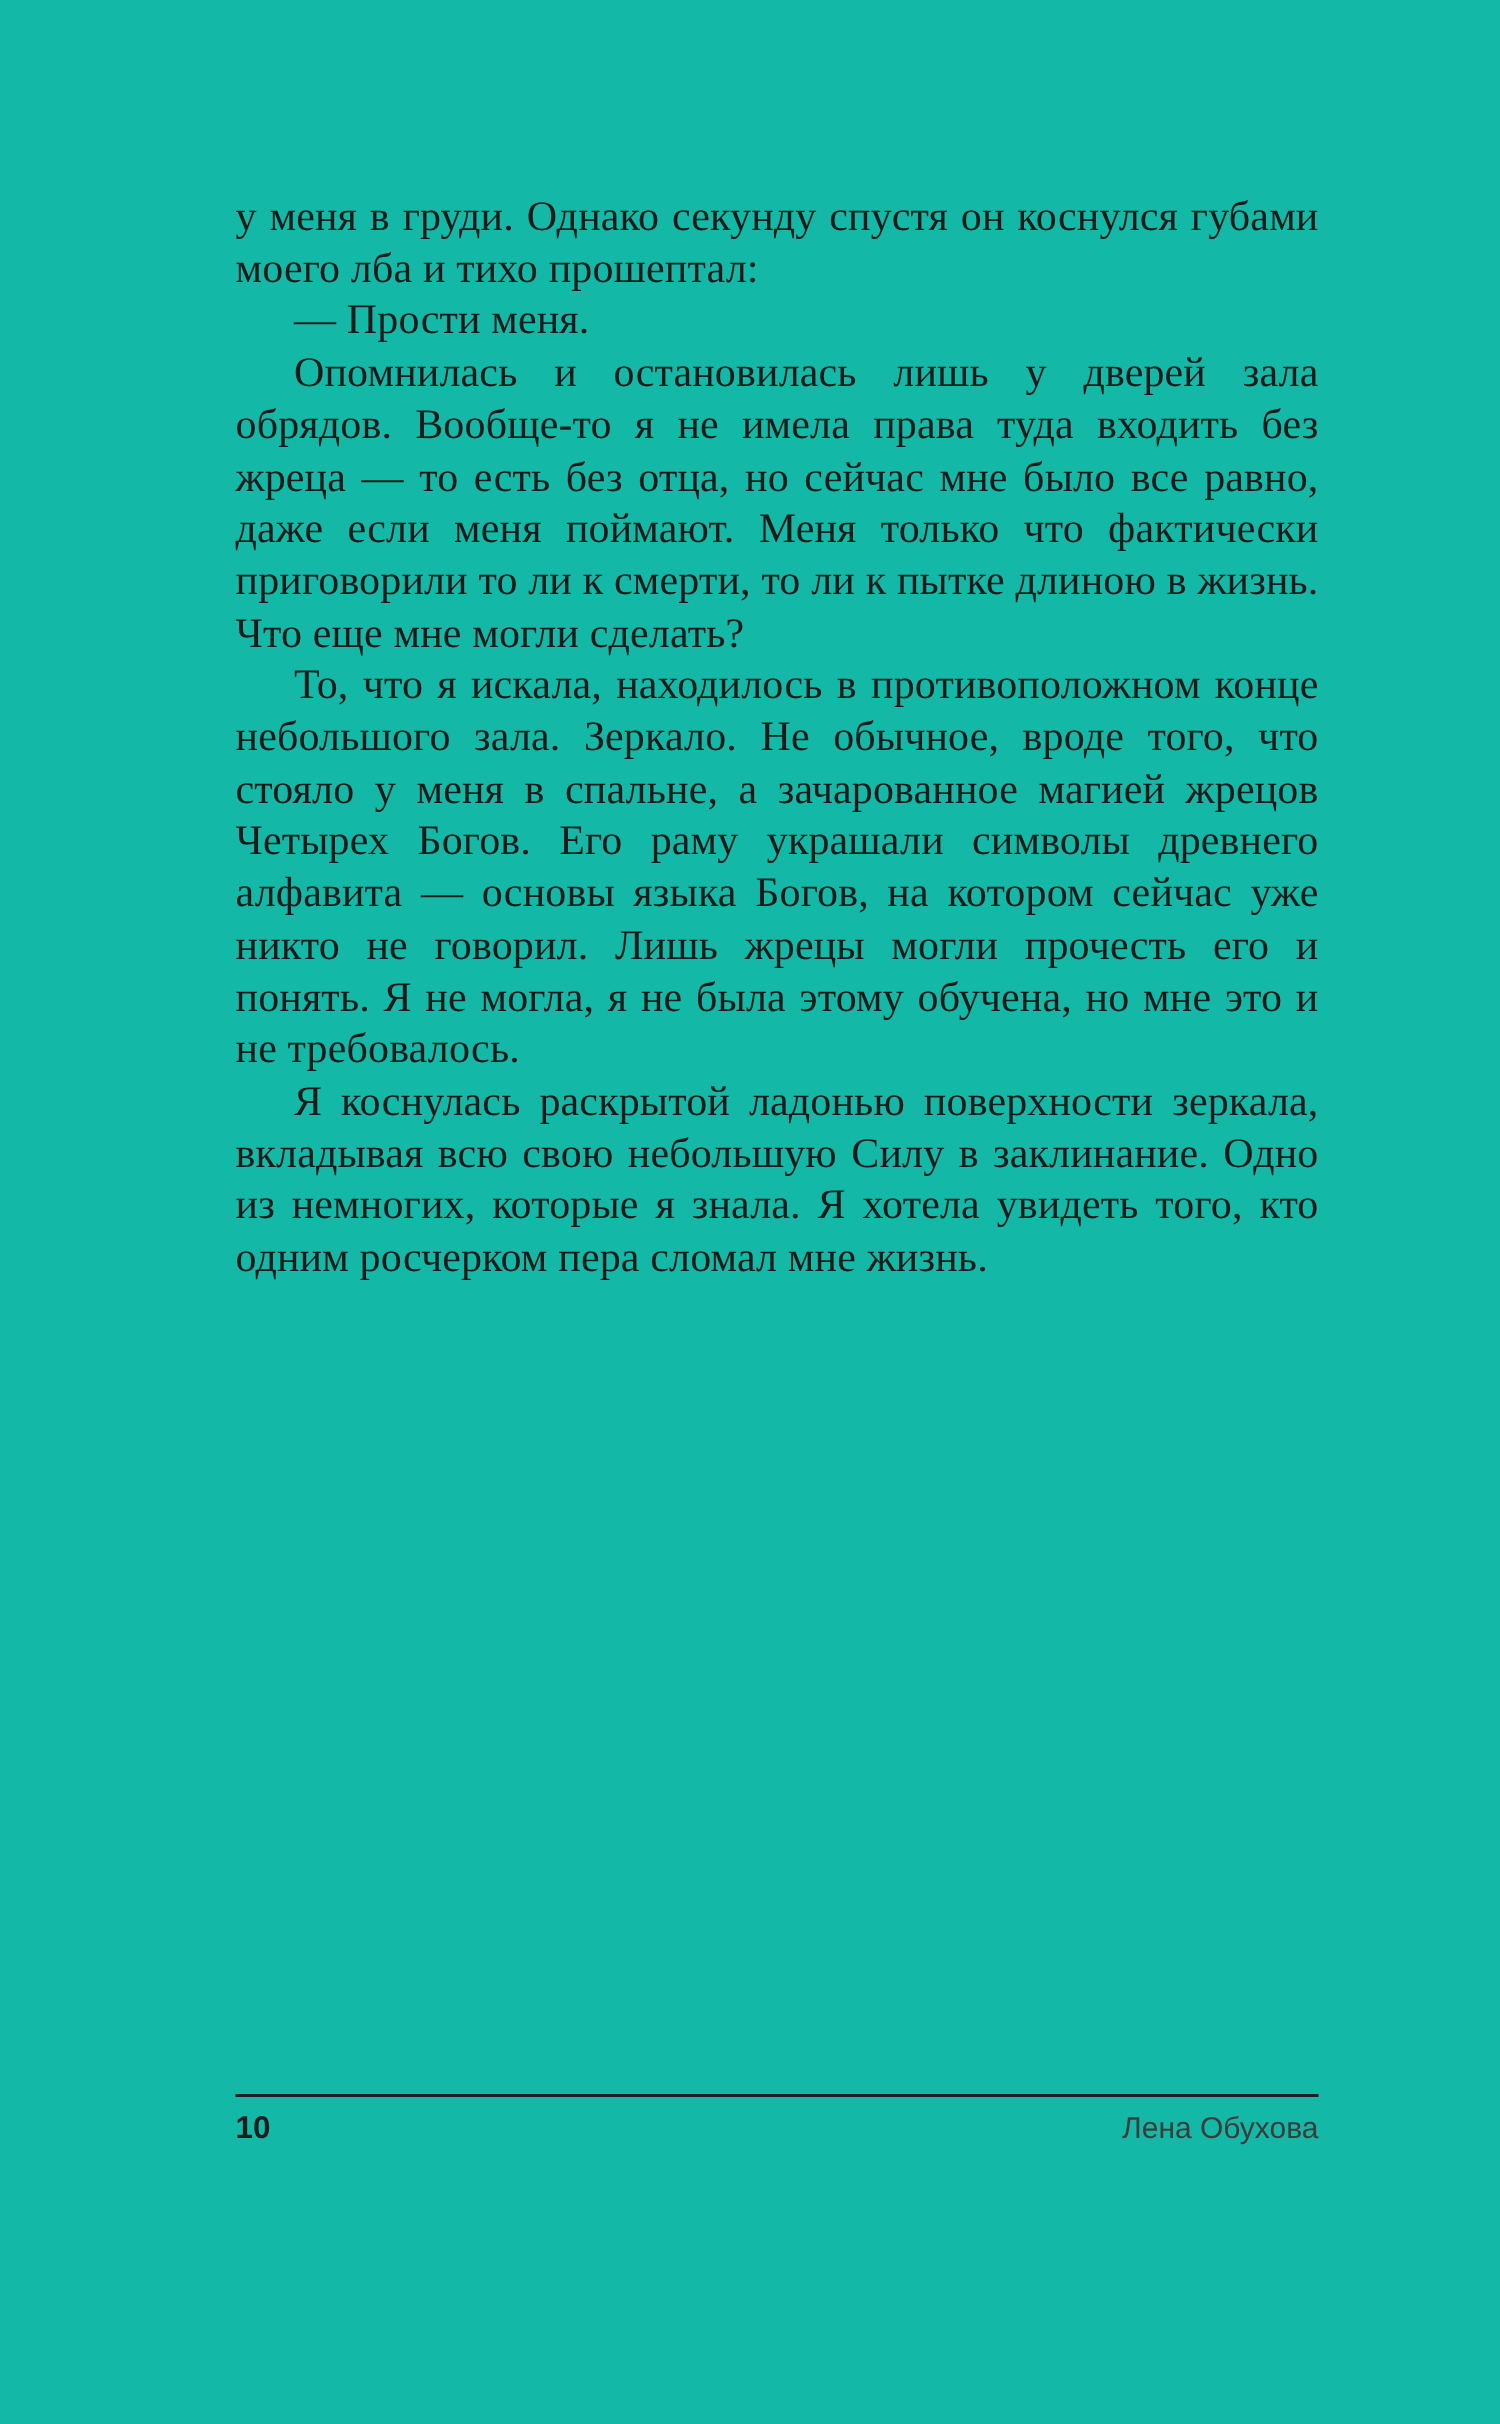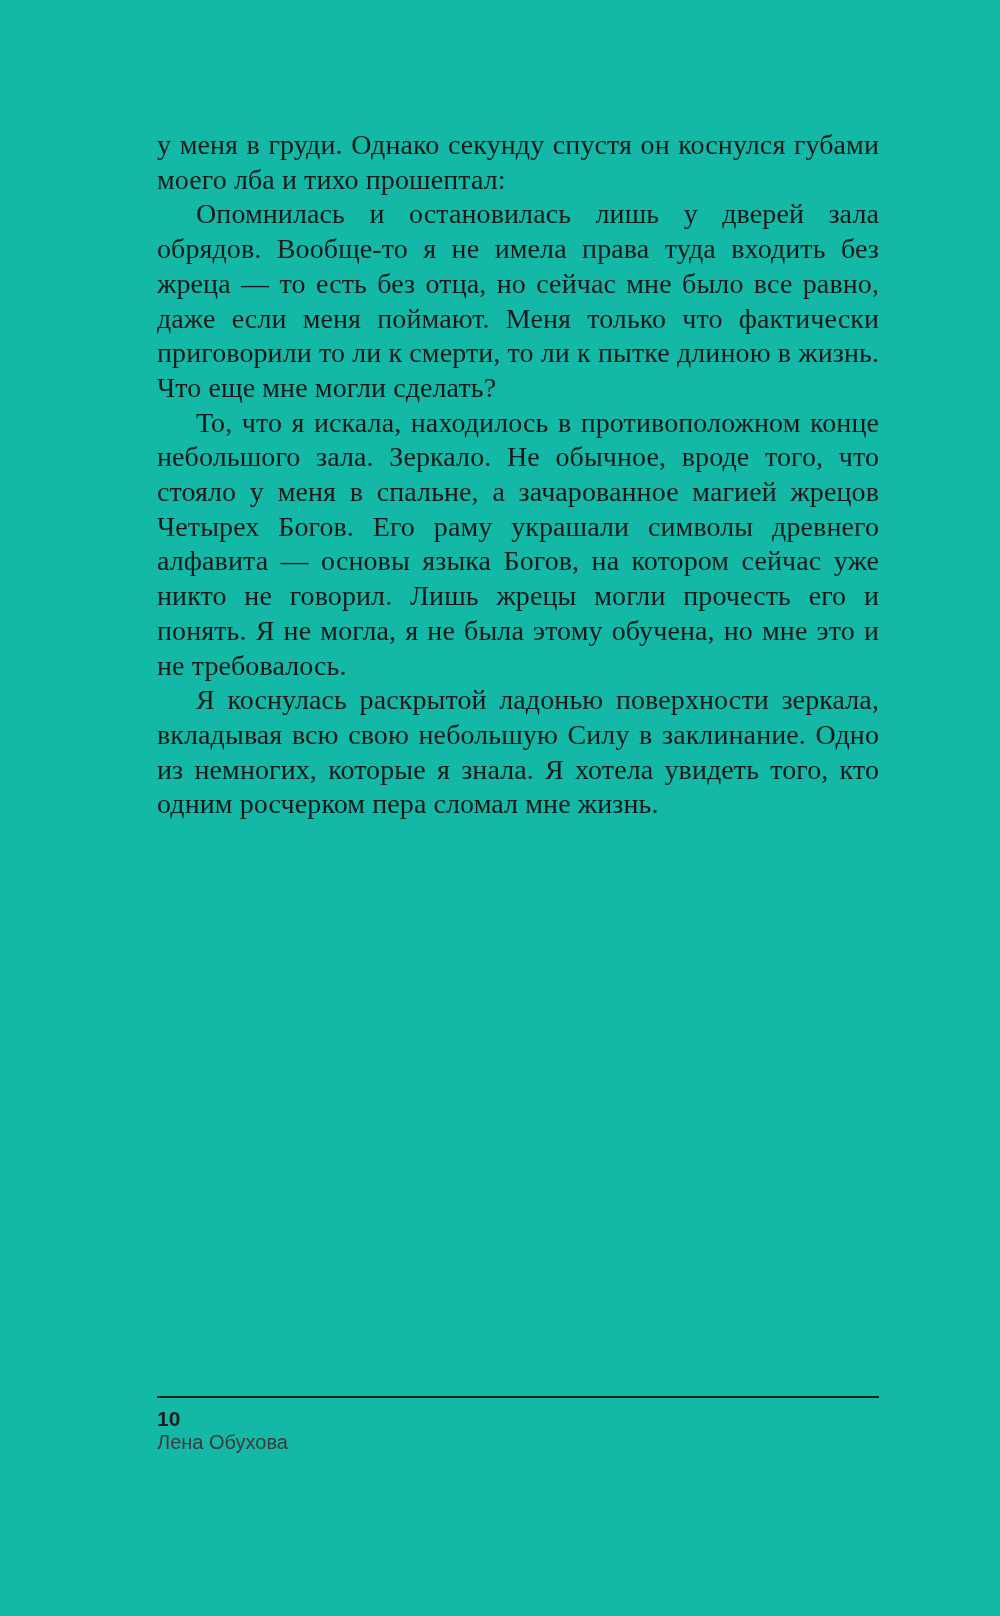--- a/index.html
+++ b/index.html
@@ -39,40 +39,40 @@
     position: absolute;
     left: 157px;
     top: 1396px;
     width: 722px;
     border-top: 2px solid #1d1d1d;
     padding-top: 9px;
     display: flex;
     justify-content: space-between;
     align-items: baseline;
     font-family: "Liberation Sans", sans-serif;
-    flex-direction: column;
   }
   .page-number {
     font-size: 21px;
     font-weight: bold;
     color: #1d1d1d;
   }
   .author-name {
     font-size: 20px;
     font-weight: normal;
     color: #3c3c3c;
   }
 </style>
 </head>
 <body>
 
 <div class="page">
 
   <div class="text-block">
     <p class="no-indent">у меня в груди. Однако секунду спустя он коснулся губами моего лба и тихо прошептал:</p>
+    <p>— Прости меня.</p>
     <p>Опомнилась и остановилась лишь у дверей зала обрядов. Вообще-то я не имела права туда входить без жреца — то есть без отца, но сейчас мне было все равно, даже если меня поймают. Меня только что фактически приговорили то ли к смерти, то ли к пытке длиною в жизнь. Что еще мне могли сделать?</p>
     <p>То, что я искала, находилось в противоположном конце небольшого зала. Зеркало. Не обычное, вроде того, что стояло у меня в спальне, а зачарованное магией жрецов Четырех Богов. Его раму украшали символы древнего алфавита — основы языка Богов, на котором сейчас уже никто не говорил. Лишь жрецы могли прочесть его и понять. Я не могла, я не была этому обучена, но мне это и не требовалось.</p>
     <p>Я коснулась раскрытой ладонью поверхности зеркала, вкладывая всю свою небольшую Силу в заклинание. Одно из немногих, которые я знала. Я хотела увидеть того, кто одним росчерком пера сломал мне жизнь.</p>
   </div>
 
   <div class="footer">
     <span class="page-number">10</span>
     <span class="author-name">Лена Обухова</span>
   </div>
 

